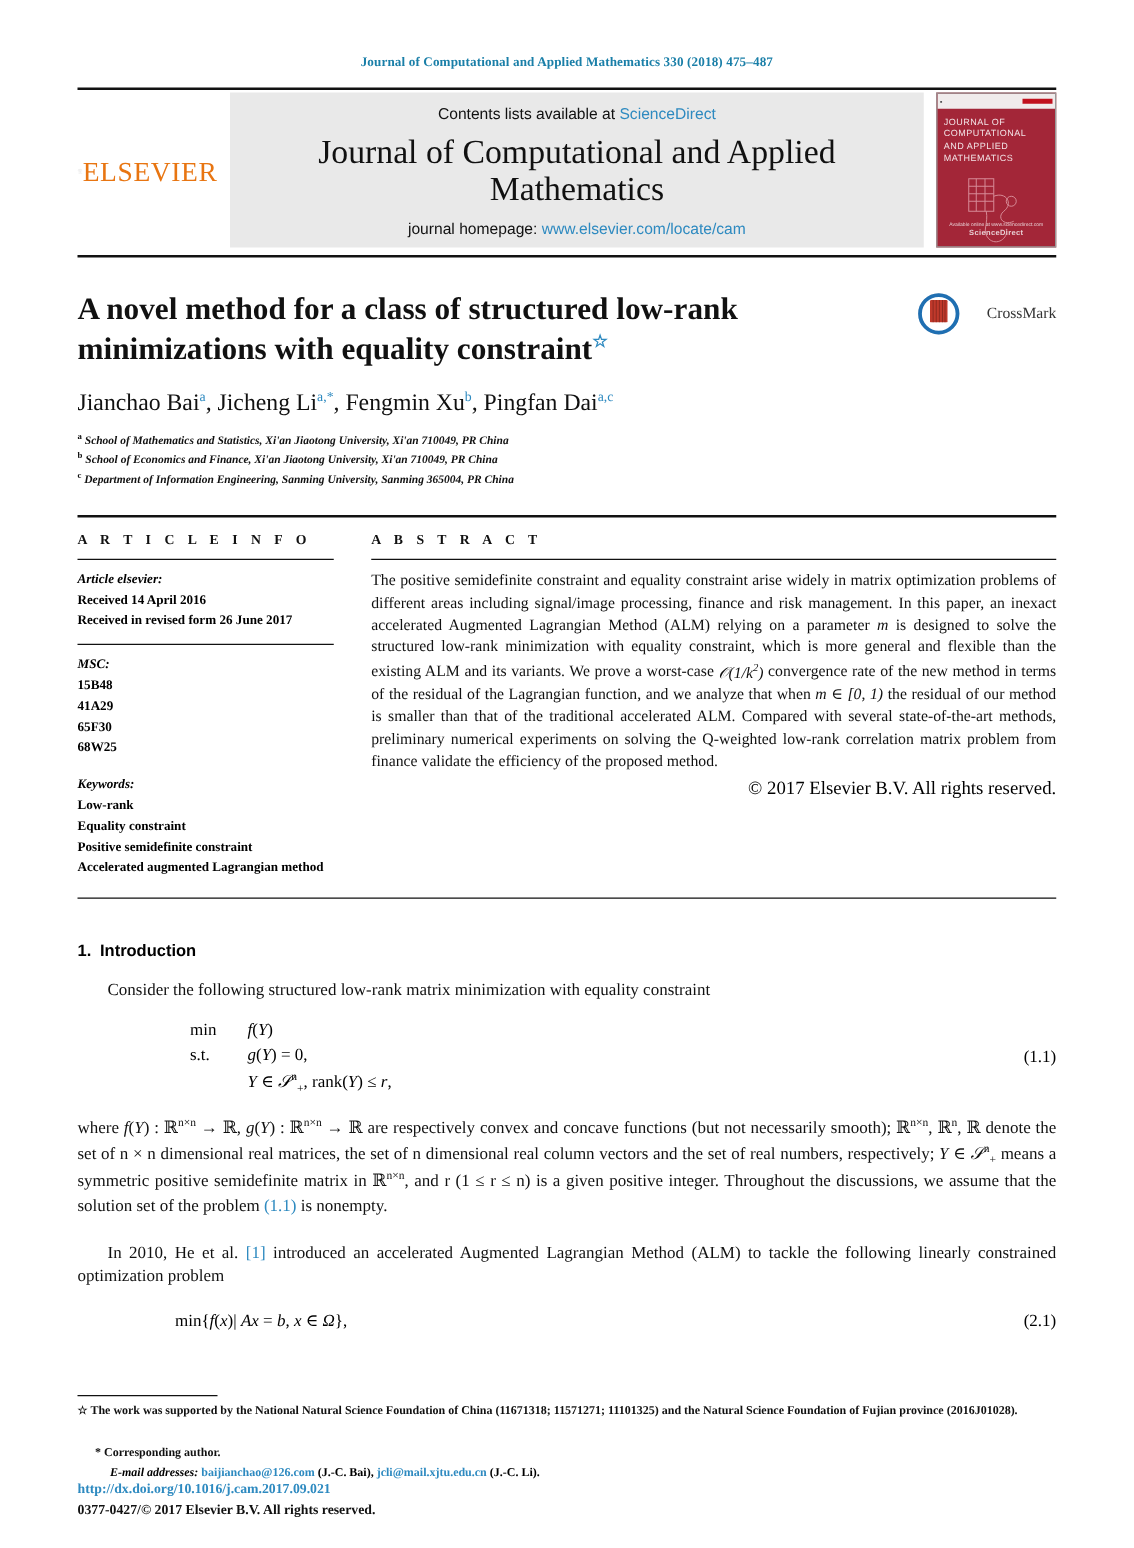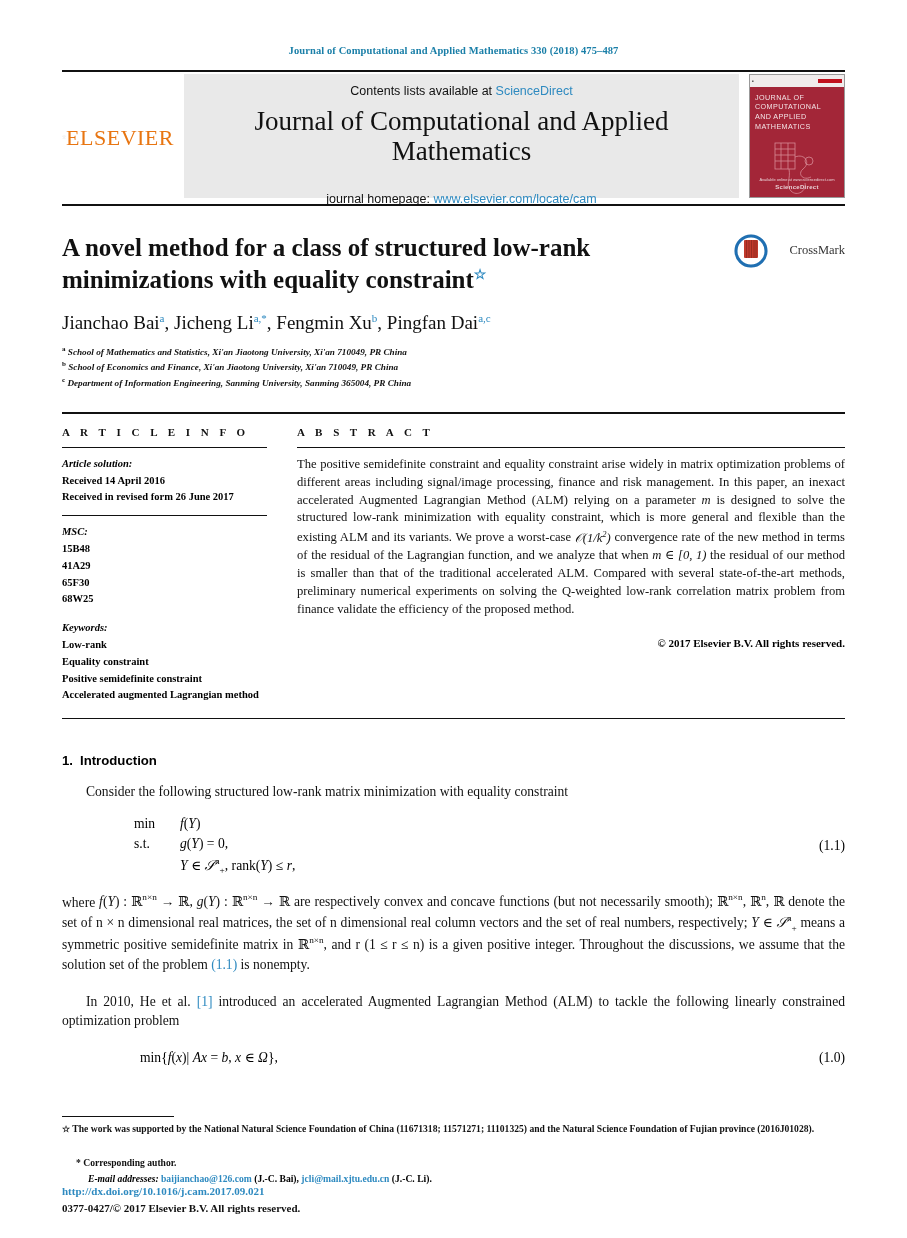--- a/index.html
+++ b/index.html
@@ -84,21 +84,21 @@
     font-family: "Liberation Serif", serif;
     font-size: 27px;
     line-height: 1.12;
     text-align: center;
     margin-top: 8px;
     color: #111;
   }
   .homepage-line {
     font-family: "Liberation Sans", sans-serif;
     font-size: 12.5px;
-    margin-top: 26px;
+    margin-top: 10px;
     color: #111;
   }
   .homepage-line .hp-link { color: #2e8ac0; }
   .cover-thumb {
     width: 96px;
     flex: 0 0 96px;
     border: 1px solid #999;
     box-sizing: border-box;
     background: #A32638;
     position: relative;
@@ -218,23 +218,23 @@
   }
   .info-gap { height: 12px; }
   .abs-body {
     font-size: 12.6px;
     line-height: 1.42;
     text-align: justify;
     color: #111;
   }
   .copyright {
     text-align: right;
-    font-size: 11px;
-    margin-top: 18px;
-    font-weight: bold;
+    font-size: 15px;
+    margin-top: 4px;
+    font-weight: normal;
   }
 
   
   .body-rule {
     border-top: 1.2px solid #111;
     margin-top: 14px;
   }
   .sec-title {
     font-family: "Liberation Sans", sans-serif;
     font-weight: bold;
@@ -251,21 +251,21 @@
   }
   .para.indent { text-indent: 24px; }
   .lnk { color: #2e8ac0; }
 
   .eqblock {
     position: relative;
     margin-top: 12px;
     font-size: 13.6px;
     line-height: 1.5;
   }
-  .eq-rows { margin-left: 72px; }
+  .eq-rows { margin-left: 90px; }
   .eq-row { display: flex; }
   .eq-kw { width: 46px; flex: 0 0 46px; }
   .eq-num {
     position: absolute;
     right: 0;
     bottom: 0;
     font-size: 13.6px;
   }
   .eq-num.mid { top: 50%; transform: translateY(-50%); bottom: auto; }
   .eqsingle {
@@ -438,21 +438,21 @@
     </div>
   </div>
 
   <div class="info-rule-top"></div>
 
   <div class="info-grid">
 
     <div class="col-info">
       <div class="sec-head">A R T I C L E   I N F O</div>
       <div class="thin-rule"></div>
-      <div class="info-label">Article solution:</div>
+      <div class="info-label">Article elsevier:</div>
       <div class="info-line">Received 14 April 2016</div>
       <div class="info-line">Received in revised form 26 June 2017</div>
       <div class="thin-rule"></div>
       <div class="info-label">MSC:</div>
       <div class="info-line">15B48</div>
       <div class="info-line">41A29</div>
       <div class="info-line">65F30</div>
       <div class="info-line">68W25</div>
       <div class="info-gap"></div>
       <div class="info-label">Keywords:</div>
@@ -493,21 +493,21 @@
     </div>
     <span class="eq-num mid">(1.1)</span>
   </div>
 
   <div class="para"><span>where </span><span><span class="it">f</span>(<span class="it">Y</span>) : ℝ<sup class="sm">n×n</sup> → ℝ, <span class="it">g</span>(<span class="it">Y</span>) : ℝ<sup class="sm">n×n</sup> → ℝ are respectively convex and concave functions (but not necessarily smooth); ℝ<sup class="sm">n×n</sup>, ℝ<sup class="sm">n</sup>, ℝ denote the set of n × n dimensional real matrices, the set of n dimensional real column vectors and the set of real numbers, respectively; <span class="it">Y</span> ∈ <span class="scr">𝒮</span><sup class="sm">n</sup><sub class="sm">+</sub> means a symmetric positive semidefinite matrix in ℝ<sup class="sm">n×n</sup>, and r (1 ≤ r ≤ n) is a given positive integer. Throughout the discussions, we assume that the solution set of the problem </span><span class="lnk">(1.1)</span><span> is nonempty.</span></div>
 
   <div class="para indent" style="margin-top:17px;"><span>In 2010, He et al. </span><span class="lnk">[1]</span><span> introduced an accelerated Augmented Lagrangian Method (ALM) to tackle the following linearly constrained optimization problem</span></div>
 
   <div class="eqsingle">
     <span class="expr">min{<span class="it">f</span>(<span class="it">x</span>)| <span class="it">Ax</span> = <span class="it">b</span>, <span class="it">x</span> ∈ <span class="it">Ω</span>},</span>
-    <span class="eq-num">(1.0)</span>
+    <span class="eq-num">(2.1)</span>
   </div>
 
   <div class="footnotes">
     <div class="fn-rule"></div>
     <div class="fn"><span class="mark star">☆</span> <span>The work was supported by the National Natural Science Foundation of China (11671318; 11571271; 11101325) and the Natural Science Foundation of Fujian province (2016J01028).</span></div>
     <div class="fn fn-indent"><span class="mark">*</span> <span>Corresponding author.</span></div>
     <div class="fn-email"><span class="lab">E-mail addresses:</span> <a href="#">baijianchao@126.com</a> <span>(J.-C. Bai)</span>, <a href="#">jcli@mail.xjtu.edu.cn</a> <span>(J.-C. Li)</span>.</div>
   </div>
 
   <div class="doi-line">

